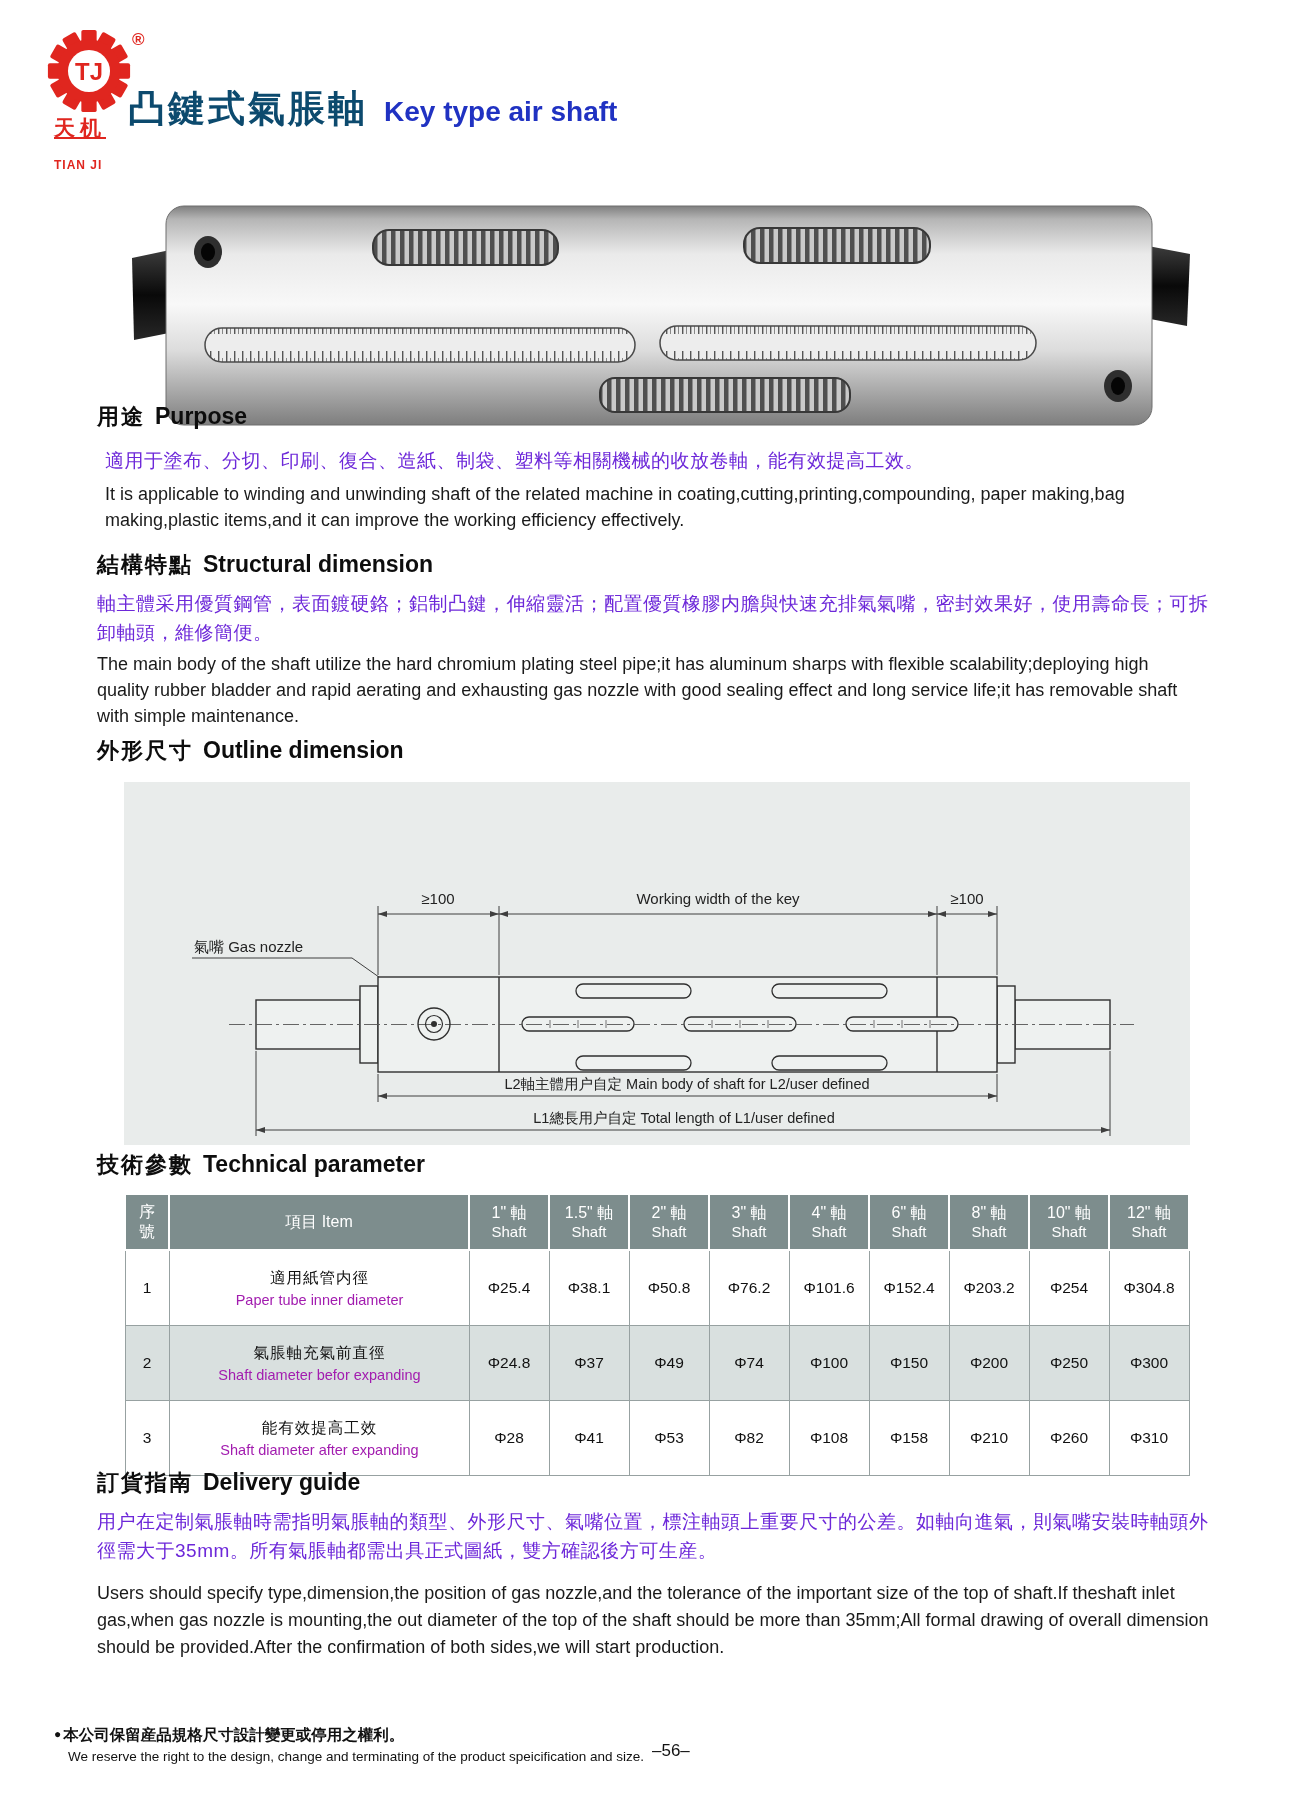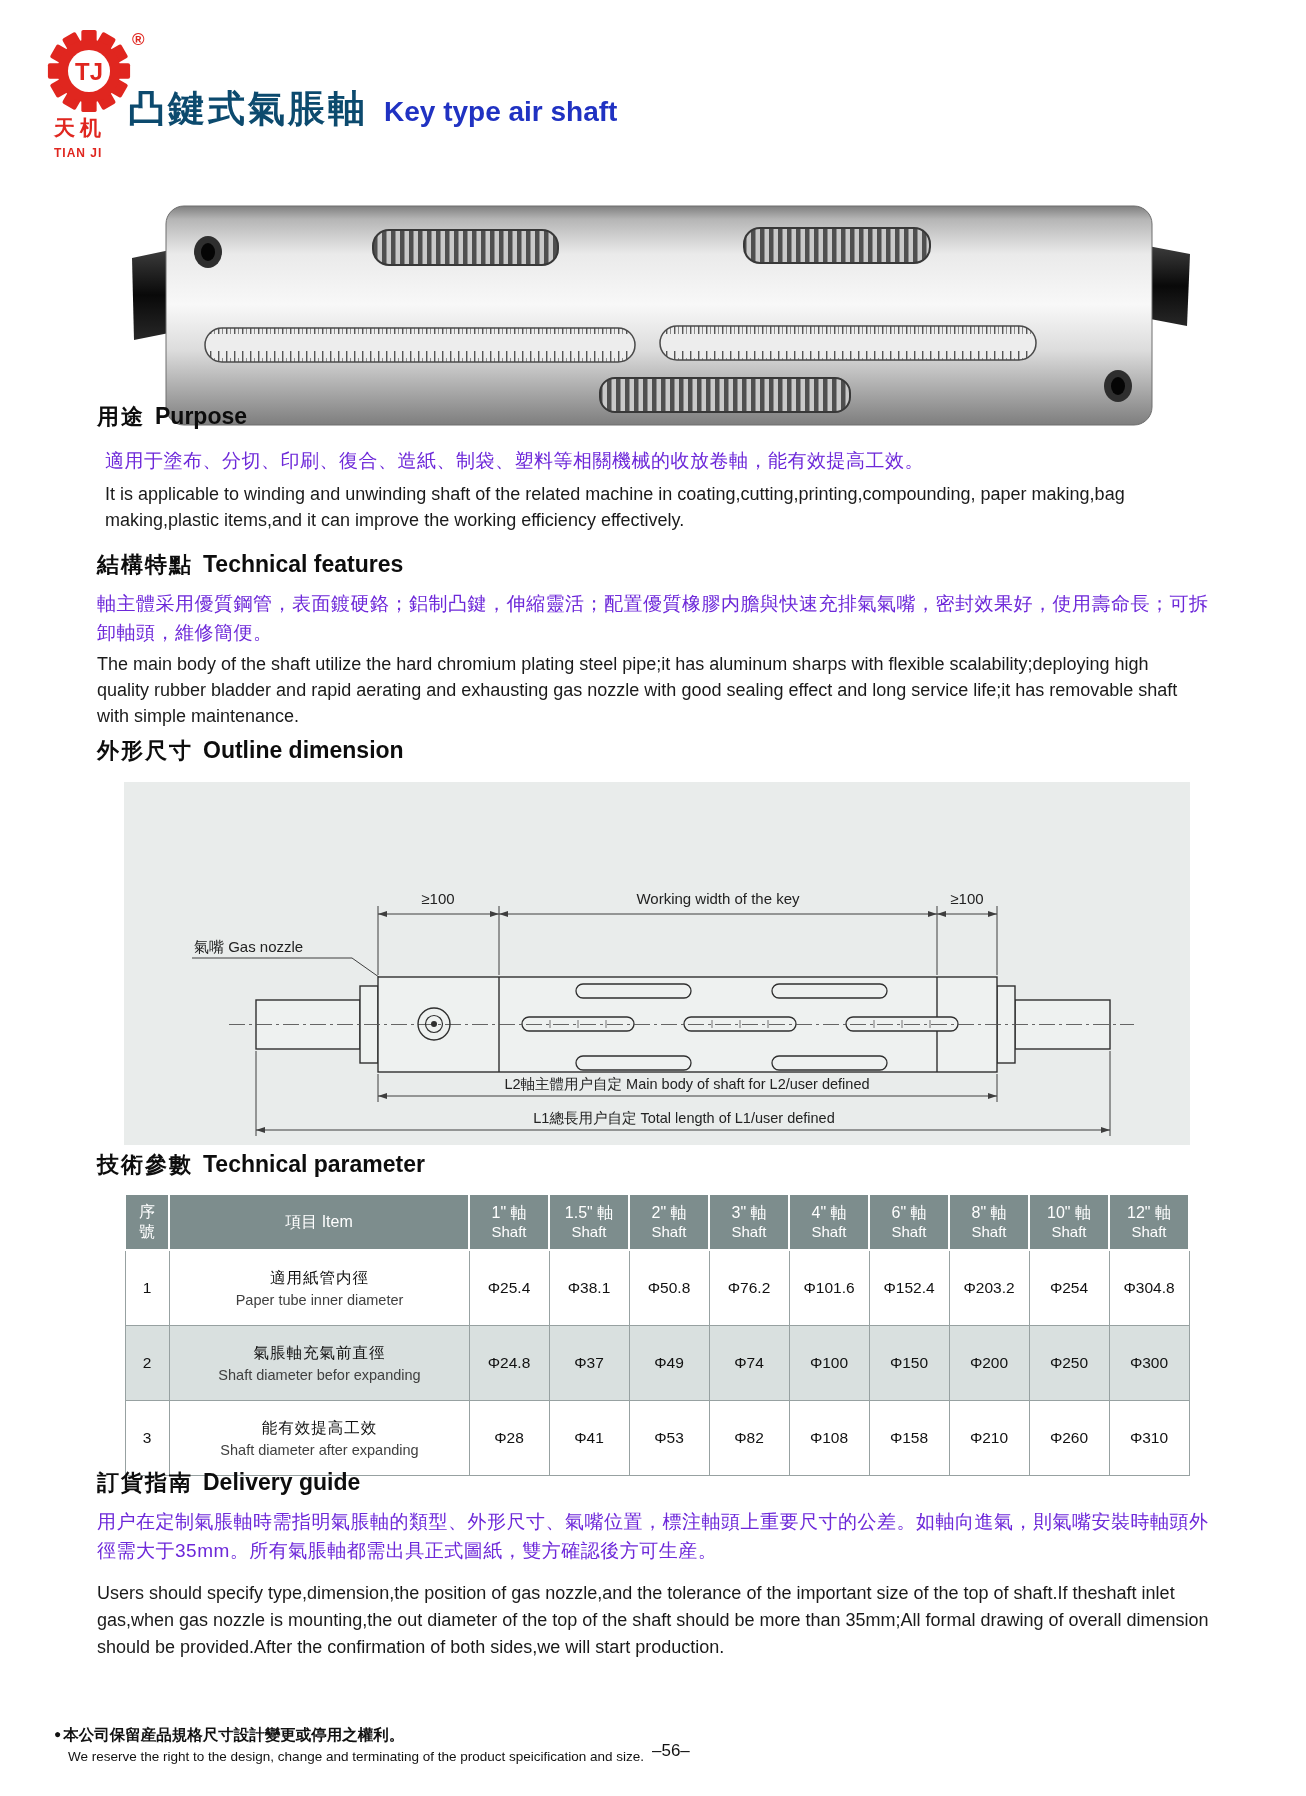--- a/index.html
+++ b/index.html
@@ -4,21 +4,21 @@
 <style>
   html,body{margin:0;padding:0;background:#888;}
   .page{
     position:relative;width:1306px;height:1796px;margin:0 auto;background:#ffffff;
     font-family:"Liberation Sans","DejaVu Sans",sans-serif;color:#1c1c1c;overflow:hidden;
   }
   
   .logo{position:absolute;left:46px;top:28px;width:130px;}
   .logo-gear-row{position:relative;width:110px;height:84px;}
   .logo-reg{position:absolute;left:86px;top:2px;color:#e0261f;font-size:17px;font-weight:bold;}
-  .logo-cn{color:#e0261f;font-size:21px;font-weight:bold;font-family:"Liberation Serif","DejaVu Serif",serif;letter-spacing:5px;margin:2px 0 4px 8px;}
+  .logo-cn{color:#e0261f;font-size:21px;font-weight:bold;font-family:"Liberation Serif","DejaVu Serif",serif;letter-spacing:5px;margin:2px 0 16px 8px;text-decoration:underline;}
   .logo-en{color:#e0261f;font-size:12px;font-weight:bold;letter-spacing:1px;margin:0 0 0 8px;}
   .title{position:absolute;left:128px;top:84px;white-space:nowrap;}
   .title-cn{color:#0c4a6e;font-size:37px;font-weight:bold;letter-spacing:3px;}
   .title-en{color:#2032c2;font-size:28px;font-weight:bold;margin-left:16px;}
   
   .photo-wrap{position:absolute;left:130px;top:198px;width:1062px;height:235px;}
   
   .sec-head{position:absolute;left:97px;white-space:nowrap;}
   .h-cn{font-size:22px;font-weight:bold;color:#0d0d0d;letter-spacing:2px;}
   .h-en{font-size:23px;font-weight:bold;color:#0d0d0d;margin-left:10px;}
@@ -41,21 +41,21 @@
     font-size:16px;line-height:1.25;height:52px;text-align:center;vertical-align:middle;
   }
   th.c-seq{white-space:pre-line;font-size:15px;}
   table.tech tbody td{
     border:1px solid #97a1a1;height:72px;text-align:center;vertical-align:middle;
     font-size:15.5px;color:#111;background:#ffffff;
   }
   table.tech tbody tr.alt td{background:#d9e0df;}
   td.c-item{text-align:left;padding-left:2px;}
   td.c-item .i-cn{font-size:15.5px;letter-spacing:1px;margin-bottom:3px;}
-  td.c-item .i-en{font-size:14.5px;color:#404040;}
+  td.c-item .i-en{font-size:14.5px;color:#a21caf;}
   .th-sub{display:block;font-size:15px;}
   
   .delivery-head{top:1468px;}
   .delivery-cn{top:1507px;width:1118px;}
   .delivery-en{top:1580px;width:1120px;line-height:1.5;}
   
   .footer{position:absolute;left:54px;top:1725px;width:1150px;}
   .f-cn{font-size:15.5px;font-weight:bold;color:#111;}
   .f-bullet{font-size:12px;vertical-align:2px;margin-right:2px;}
   .f-en{font-size:13.5px;color:#111;margin:3px 0 0 14px;}
@@ -148,21 +148,21 @@
     </svg>
   </div>
 
   <div class="sec-head purpose-head">
     <span class="h-cn">用途</span><span class="h-en">Purpose</span>
   </div>
   <div class="para-cn purpose-cn">適用于塗布、分切、印刷、復合、造紙、制袋、塑料等相關機械的收放卷軸，能有效提高工效。</div>
   <div class="para-en purpose-en">It is applicable to winding and unwinding shaft of the related machine in coating,cutting,printing,compounding, paper making,bag making,plastic items,and it can improve the working efficiency effectively.</div>
 
   <div class="sec-head structural-head">
-    <span class="h-cn">結構特點</span><span class="h-en">Technical features</span>
+    <span class="h-cn">結構特點</span><span class="h-en">Structural dimension</span>
   </div>
   <div class="para-cn structural-cn">軸主體采用優質鋼管，表面鍍硬鉻；鋁制凸鍵，伸縮靈活；配置優質橡膠内膽與快速充排氣氣嘴，密封效果好，使用壽命長；可拆卸軸頭，維修簡便。</div>
   <div class="para-en structural-en">The main body of the shaft utilize the hard chromium plating steel pipe;it has aluminum sharps with flexible scalability;deploying high quality rubber bladder and rapid aerating and exhausting gas nozzle with good sealing effect and long service life;it has removable shaft with simple maintenance.</div>
 
   <div class="sec-head outline-head">
     <span class="h-cn">外形尺寸</span><span class="h-en">Outline dimension</span>
   </div>
 
   <div class="diagram-wrap">
     <svg width="1066" height="363" viewBox="0 0 1066 363">

